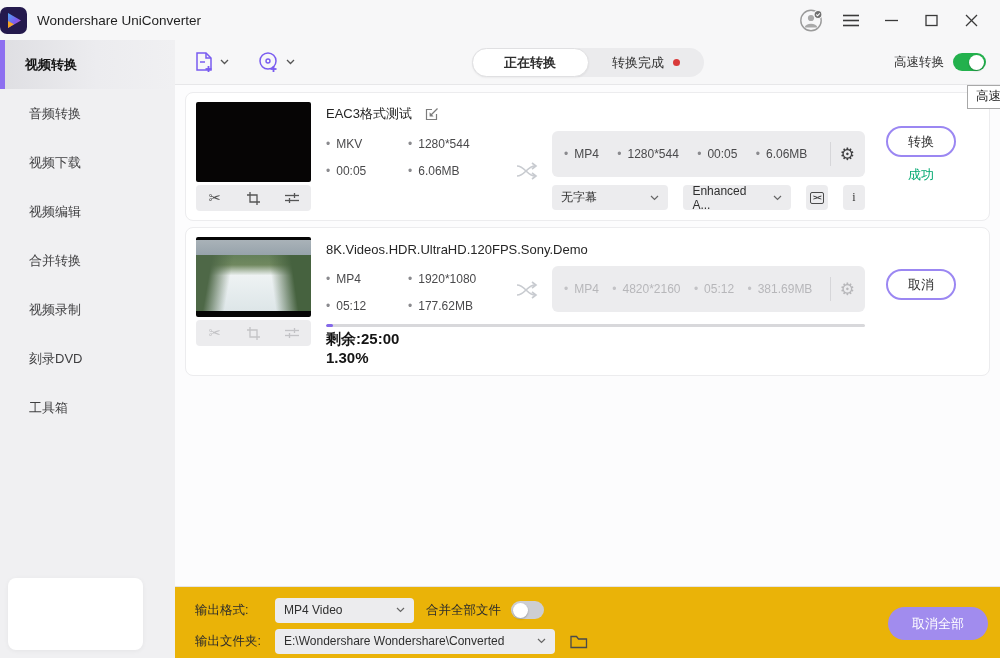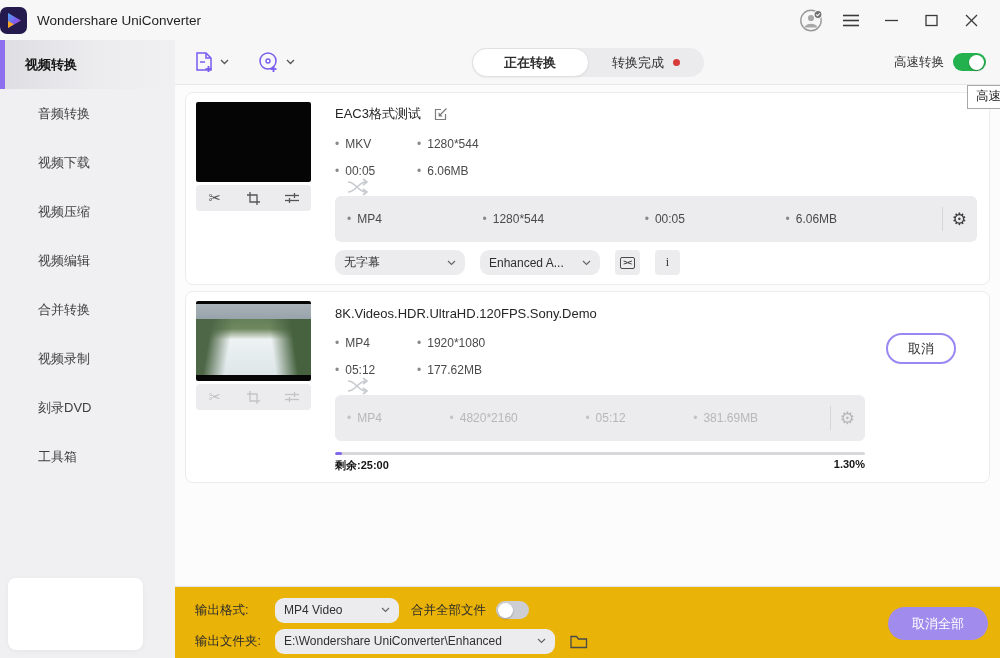--- a/index.html
+++ b/index.html
@@ -8,21 +8,21 @@
 
   
   .titlebar { height:40px; background:#f7f7f8; display:flex; align-items:center; padding-left:0; }
   .logo { width:27px; height:27px; border-radius:7px; background:#241a4d; display:flex; align-items:center; justify-content:center; flex:0 0 auto; }
   .app-title { margin-left:10px; font-size:13.5px; color:#1f1f1f; }
   .tb-right { margin-left:auto; display:flex; align-items:center; gap:10px; padding-right:14px; }
   .tb-btn { width:30px; height:30px; display:flex; align-items:center; justify-content:center; color:#3a3a3a; }
 
   
   .sidebar { position:absolute; left:0; top:40px; bottom:0; width:175px; background:#f0f0f2; }
-  .side-item { height:49px; display:flex; align-items:center; padding-left:38px; font-size:13px; color:#3e3e40; cursor:default; position:relative; }
+  .side-item { height:49px; display:flex; align-items:center; padding-left:29px; font-size:13px; color:#3e3e40; cursor:default; position:relative; }
   .side-item.active { font-weight:bold; color:#121212; background:linear-gradient(90deg,#dedee2 0%,#ececef 55%,#f0f0f2 100%); padding-left:25px; }
   .side-item.active::before { content:""; position:absolute; left:0; top:0; bottom:0; width:5px; background:#8d6ff0; }
 
   
   .main { margin-left:175px; height:618px; display:flex; flex-direction:column; }
   .toolbar { height:45px; background:#f7f7f8; border-bottom:1px solid #e7e7e9; display:flex; align-items:center; position:relative; flex:0 0 auto; }
   .add-group { display:flex; align-items:center; gap:5px; margin-left:18px; }
   .add-group + .add-group { margin-left:28px; }
   .chev { display:inline-flex; }
   .tabgroup { position:absolute; left:50%; transform:translateX(-50%); top:8px; height:29px; width:232px; background:#ebebed; border-radius:15px; display:flex; align-items:center; }
@@ -50,58 +50,58 @@
       linear-gradient(180deg,#a9b2b8 0%,#97a3ab 21%,rgba(0,0,0,0) 21%),
       linear-gradient(100deg,#4e6847 0%,#4e6847 15%,rgba(0,0,0,0) 32%),
       linear-gradient(262deg,#46623f 0%,#46623f 18%,rgba(0,0,0,0) 36%),
       linear-gradient(180deg,rgba(0,0,0,0) 21%,#64805a 21%,#70885f 35%,#eef2f3 50%,#dde6e8 100%);
   }
   .thumb-tools { margin-top:3px; height:26px; background:#ececee; border-radius:4px; display:flex; align-items:center; justify-content:space-around; color:#555; }
   .thumb-tools.disabled { color:#c3c3c6; }
   .ttool { display:flex; align-items:center; justify-content:center; width:24px; height:24px; cursor:pointer; }
   .scis { font-family:"DejaVu Sans",sans-serif; font-size:15px; line-height:1; }
 
-  .body-col { flex:1; margin-left:24px; display:flex; flex-direction:column; min-width:0; }
+  .body-col { flex:1; margin-left:15px; display:flex; flex-direction:column; min-width:0; }
   .title-row { height:24px; display:flex; align-items:center; gap:12px; }
   .task-title { font-size:13px; color:#262626; white-space:nowrap; overflow:hidden; }
-  .mid-row { margin-top:5px; display:flex;flex-direction:column; }
+  .mid-row { margin-top:5px; display:flex; }
   .meta-grid { width:178px; flex:0 0 auto; display:grid; grid-template-columns:82px 1fr; row-gap:13px; padding-top:6px; font-size:12px; color:#4a4a4c; align-content:start; }
   .bullet::before { content:"•"; color:#8a8a8e; margin-right:6px; }
   .transfer { width:48px; flex:0 0 auto; display:flex; align-items:center; justify-content:center; }
   .out-col { flex:1; min-width:0; }
   .out-box { height:46px; background:#ececee; border-radius:6px; display:flex; align-items:center; padding:0 10px 0 12px; font-size:12px; color:#4a4a4c; }
   .out-box .bullet { margin-right:auto; }
   .out-box.muted { color:#b7b7ba; }
   .out-box.muted .bullet::before { color:#c3c3c6; }
   .out-div { width:1px; height:24px; background:#d6d6d9; margin:0 9px 0 4px; flex:0 0 auto; }
   .gear { font-family:"DejaVu Sans",sans-serif; font-size:17px; color:#3f3f41; cursor:pointer; line-height:1; }
   .out-box.muted .gear { color:#b7b7ba; }
 
   .row2 { margin-top:8px; display:flex; align-items:center; gap:15px; }
-  .sel { height:25px; background:#ececee; border-radius:9px; display:flex; align-items:center; justify-content:space-between; padding:0 9px; font-size:12px; color:#2f2f2f; cursor:pointer;gap:16px; }
+  .sel { height:25px; background:#ececee; border-radius:4px; display:flex; align-items:center; justify-content:space-between; padding:0 9px; font-size:12px; color:#2f2f2f; cursor:pointer;gap:16px; }
   .sel-sub { width:130px; }
   .sel-aud { width:120px; }
   .chip { width:25px; height:25px; background:#ececee; border-radius:4px; display:flex; align-items:center; justify-content:center; cursor:pointer; }
   .cc-glyph { font-size:8px; font-weight:bold; color:#333; border:1.2px solid #4a4a4a; border-radius:2px; padding:1px 2px; line-height:1; letter-spacing:-0.5px; }
   .info-glyph { font-size:12px; color:#333; font-family:"Liberation Serif",serif; }
 
   .action-col { width:112px; flex:0 0 auto; display:flex; flex-direction:column; align-items:center; }
   .pill-btn { margin-top:24px; width:70px; height:31px; border:2px solid #9b87f2; border-radius:16px; background:#fff; color:#2d2d2d; font-size:13px; cursor:pointer; font-family:inherit; }
   .status-success { margin-top:9px; font-size:13px; color:#00a870; }
 
   .progress-track { margin-top:11px; height:3px; background:#d8d8db; border-radius:2px; overflow:hidden; }
   .progress-fill { height:3px; background:#8468ea; border-radius:2px; width:0; }
-  .progress-labels { margin-top:3px; display:flex; justify-content:space-between; font-size:11px; font-weight:bold; color:#141414; }
+  .progress-labels { margin-top:3px; display:flex; justify-content:space-between; font-size:15px; font-weight:bold; color:#141414;flex-direction:column; }
 
   
   .footer { flex:0 0 auto; height:72px; border-top:1px solid #e4e4e7; background:#eab308; position:relative; padding:10px 0 0 20px; }
   .frow { display:flex; align-items:center; height:26px; }
   .frow + .frow { margin-top:5px; }
   .flabel { width:80px; font-size:12.5px; color:#2c2c2c; }
-  .sel-format { width:124px; }
+  .sel-format { width:139px; }
   .merge-label { margin-left:12px; font-size:12.5px; color:#2c2c2c; }
   .merge-toggle { margin-left:10px; }
   .sel-folder { width:280px; }
   .folder-btn { margin-left:11px; width:26px; height:24px; display:flex; align-items:center; justify-content:center; cursor:pointer; }
   .cancel-all { position:absolute; right:12px; top:20px; width:100px; height:33px; border:none; border-radius:17px; background:#a18cee; color:#fff; font-size:13px; cursor:pointer; font-family:inherit; }
 
   .corner-panel { position:absolute; left:8px; top:578px; width:135px; height:72px; background:#fff; border-radius:8px; box-shadow:0 1px 5px rgba(0,0,0,0.05); z-index:4; }
 
   svg { display:block; }
 </style>
@@ -169,23 +169,20 @@
     <div class="side-item active">
         <span>视频转换</span>
       </div>
     <div class="side-item">
         <span>音频转换</span>
       </div>
     <div class="side-item">
         <span>视频下载</span>
       </div>
     <div class="side-item">
-        <span>视频压缩</span>
-      </div>
-    <div class="side-item">
         <span>视频编辑</span>
       </div>
     <div class="side-item">
         <span>合并转换</span>
       </div>
     <div class="side-item">
         <span>视频录制</span>
       </div>
     <div class="side-item">
         <span>刻录DVD</span>
@@ -340,20 +337,24 @@
                     <span class="cc-glyph">&gt;&lt;</span>
                   </span>
                 <span class="chip">
                     <span class="info-glyph">i</span>
                   </span>
               </div>
             </div>
           </div>
         </div>
 
+        <div class="action-col">
+          <button class="pill-btn">转换</button>
+          <div class="status-success">成功</div>
+        </div>
       </section>
 
       <section class="card" style="margin-top:6px;">
         <div class="thumb-col">
           <div class="thumb thumb-falls"></div>
           <div class="thumb-tools disabled">
             <span class="ttool">
                 <span class="scis">✂</span>
               </span>
             <span class="ttool">
@@ -437,21 +438,21 @@
             </span>
         </div>
         <span class="merge-label">合并全部文件</span>
         <span class="toggle merge-toggle">
             <span class="knob"></span>
           </span>
       </div>
       <div class="frow">
         <span class="flabel">输出文件夹:</span>
         <div class="sel sel-folder">
-          <span style="white-space:nowrap;overflow:hidden;">E:\Wondershare UniConverter\Enhanced</span>
+          <span style="white-space:nowrap;overflow:hidden;">E:\Wondershare Wondershare\Converted</span>
           <span class="chev">
               <svg width="9" height="6" viewBox="0 0 9 6">
                 <polyline points="1,1 4.5,4.5 8,1" fill="none" stroke="#666" stroke-width="1.2"></polyline>
               </svg>
             </span>
         </div>
         <span class="folder-btn">
           <svg width="18" height="15" viewBox="0 0 18 15">
               <path d="M1 13.5 v-11 h5.5 l2 2.5 h8 v8.5 z" fill="none" stroke="#4a4a4a" stroke-width="1.3"></path>
             </svg>

